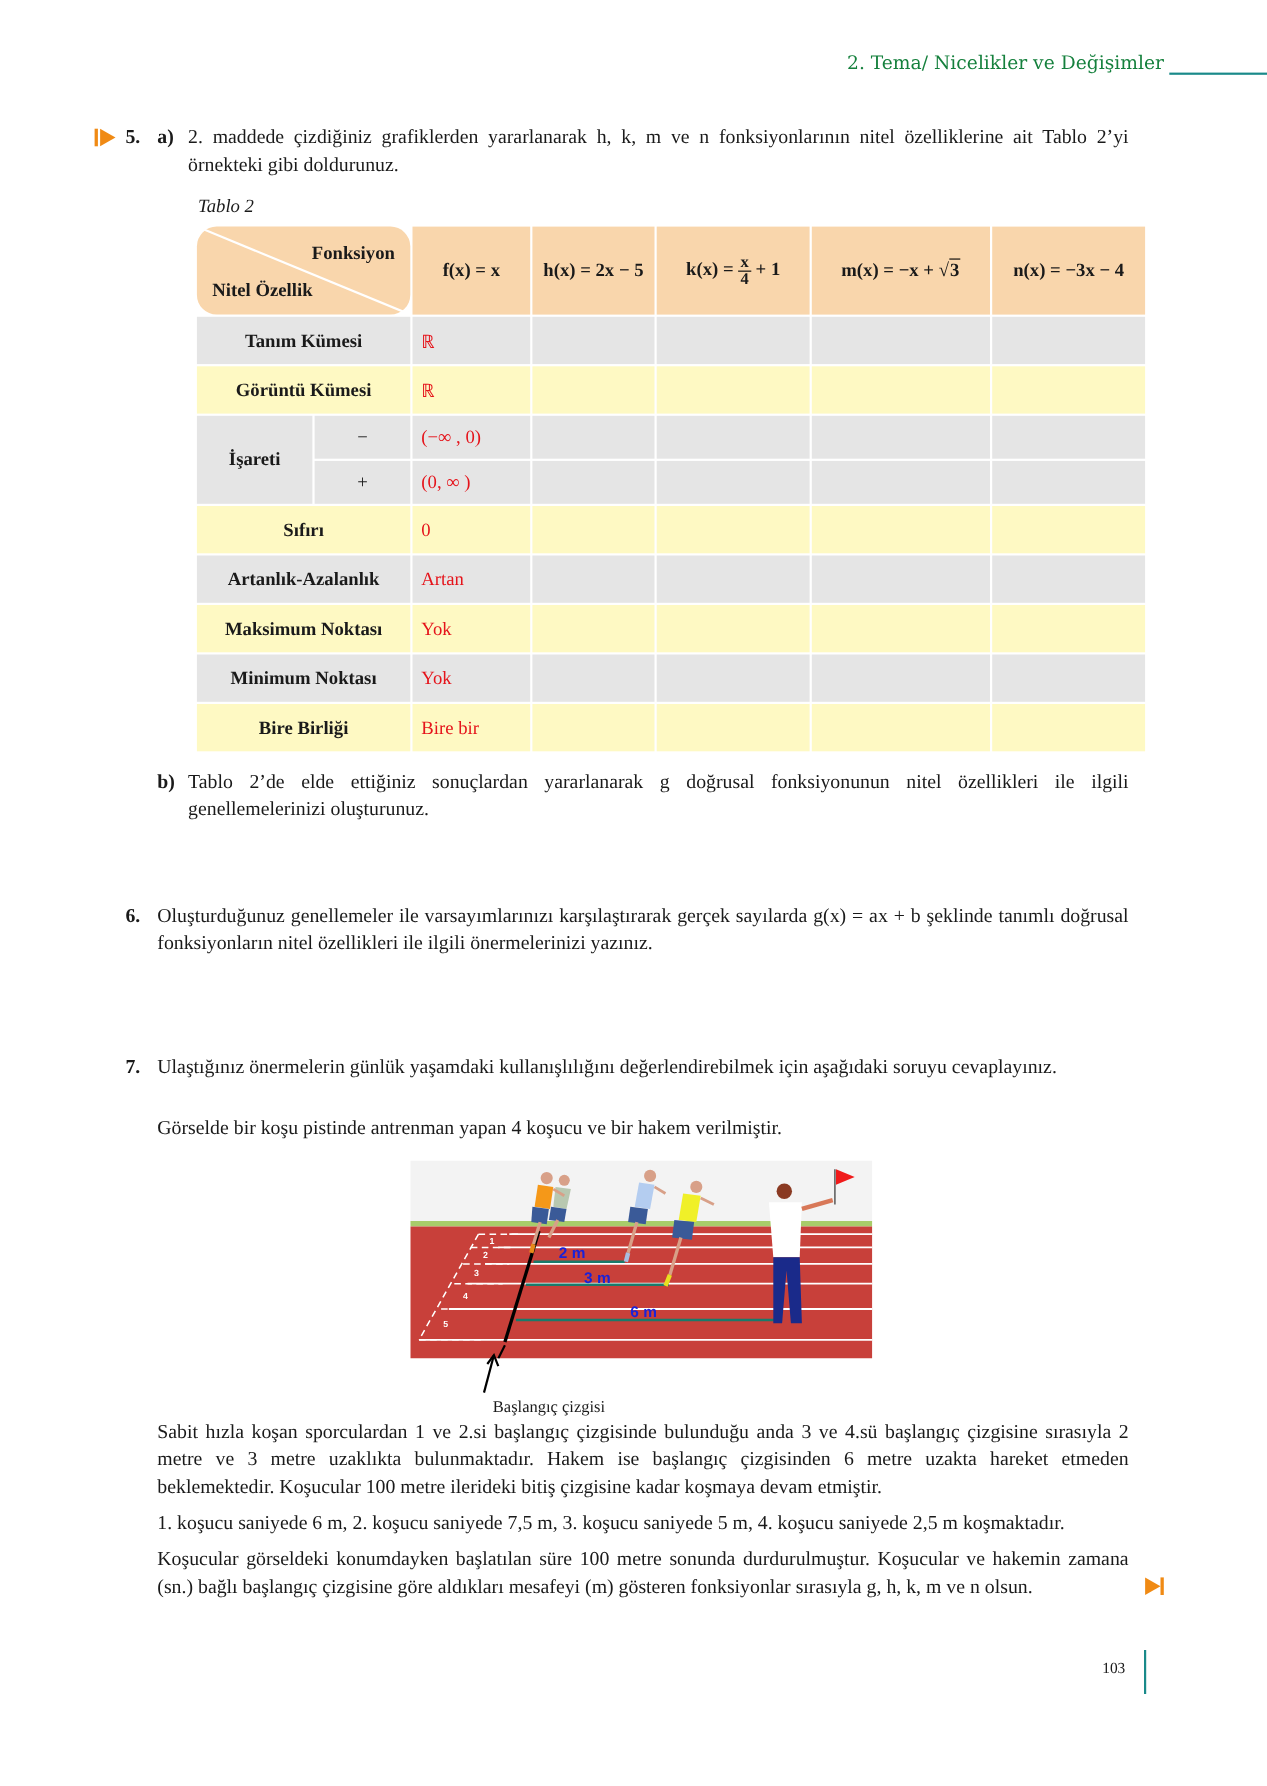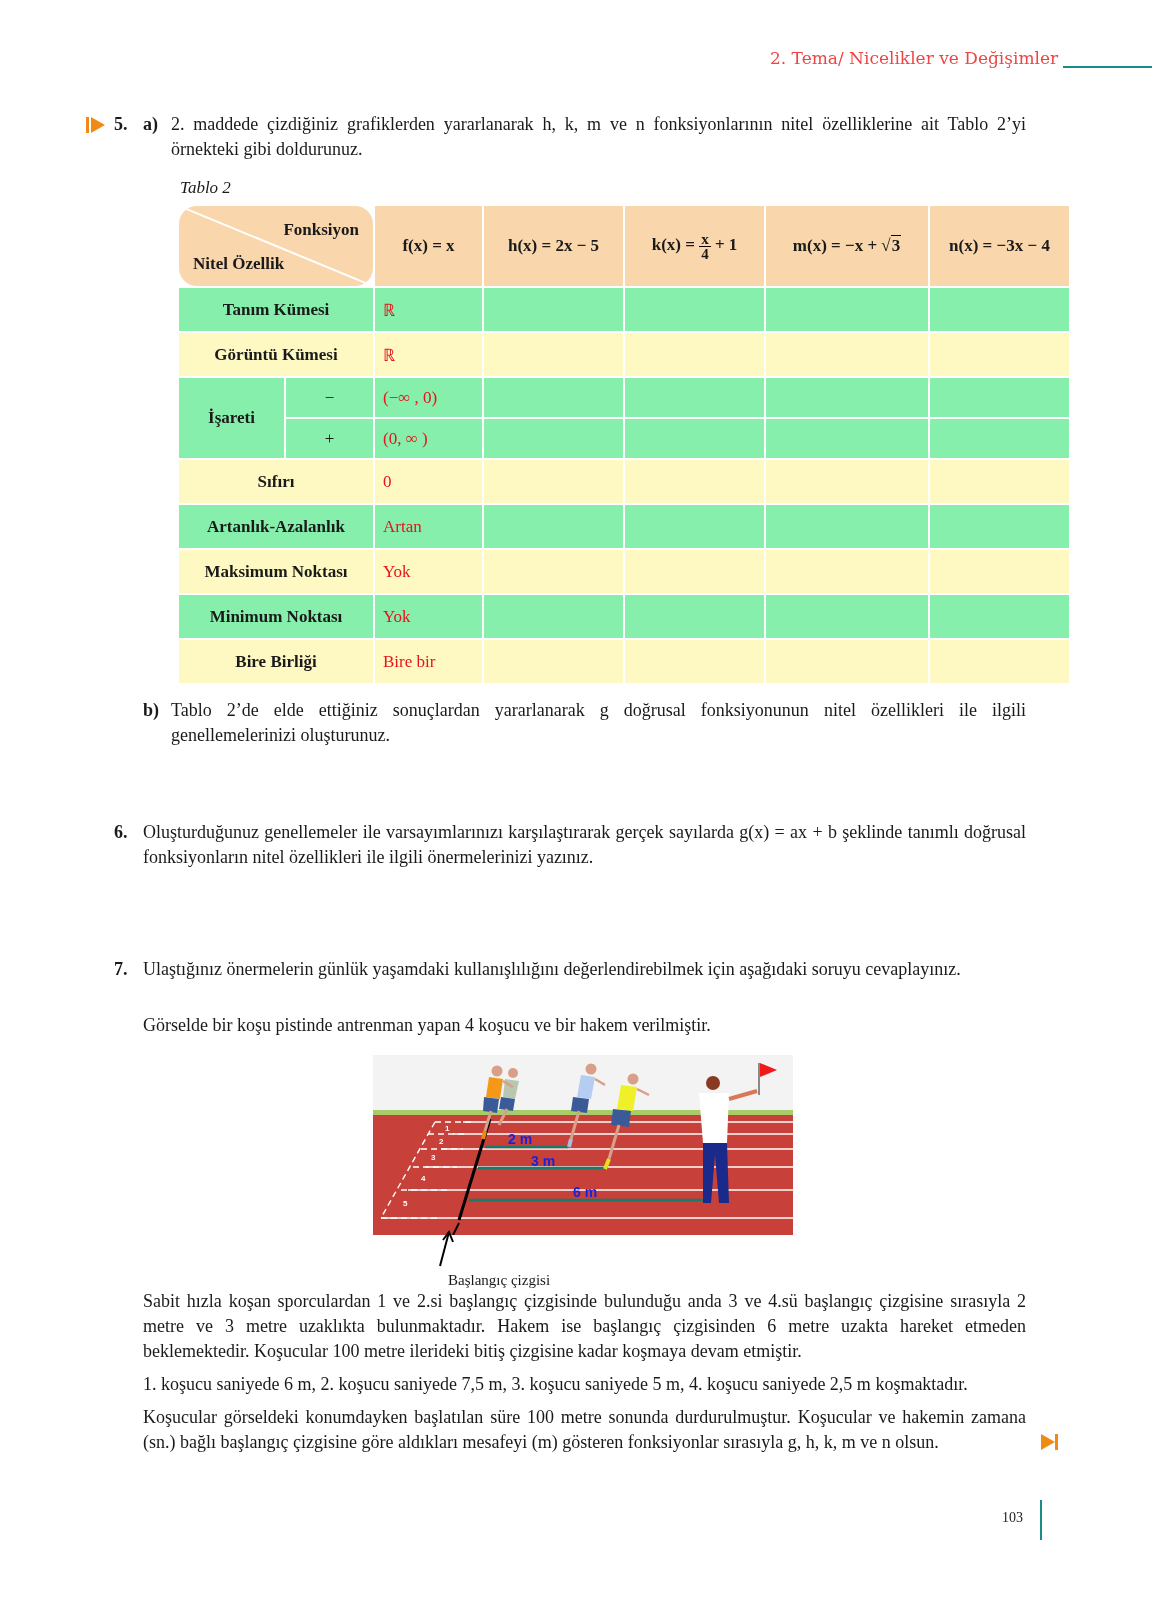--- a/index.html
+++ b/index.html
@@ -1,43 +1,43 @@
 <!DOCTYPE html>
 <html><head>
 <meta charset="utf-8">
 <style>
   * { box-sizing: border-box; margin: 0; padding: 0; }
   html, body { width: 1152px; height: 1624px; background: #ffffff; }
   body { position: relative; font-family: "Liberation Serif", serif; color: #1a1a1a; overflow: hidden; }
 
-  .header { position: absolute; top: 48px; left: 770px; font-size: 17px; color: #ef4444; font-family: "DejaVu Serif", serif; }
+  .header { position: absolute; top: 48px; left: 770px; font-size: 17px; color: #15803d; font-family: "DejaVu Serif", serif; }
   .header-line { position: absolute; top: 66px; left: 1063px; width: 89px; height: 2px; background: #1a8a8a; }
 
   .q-arrow { position: absolute; width: 0; height: 0; border-top: 8px solid transparent; border-bottom: 8px solid transparent; border-left: 14px solid #f08a14; }
   .q-bar { position: absolute; width: 3px; height: 16px; background: #f08a14; }
 
   .p { position: absolute; font-size: 18px; line-height: 25px; text-align: justify; }
   .bold { font-weight: bold; }
 
   .tbl-caption { position: absolute; top: 178px; left: 180px; font-style: italic; font-size: 17px; }
 
   table.t2 { position: absolute; top: 204px; left: 177px; border-collapse: separate; border-spacing: 2px; font-family: "Liberation Serif", serif; }
   table.t2 td { font-size: 17px; vertical-align: middle; }
   .hd { background: #f9d6ac; height: 80px; text-align: center; font-weight: bold; }
   .diag-cell { position: relative; width: 194px; padding: 0; border-radius: 18px; }
   .diag-cell svg { position: absolute; left: 0; top: 0; width: 100%; height: 100%; }
   .diag-top { position: absolute; right: 14px; top: 14px; font-weight: bold; }
   .diag-bot { position: absolute; left: 14px; bottom: 12px; font-weight: bold; }
   .c-f { width: 107px; }
-  .c-h { width: 139px; }
+  .c-h { width: 111px; }
   .c-k { width: 139px; }
   .c-m { width: 162px; }
   .c-n { width: 139px; }
   .rowA td { background: #fef9c3; }
-  .rowB td { background: #86efac; }
+  .rowB td { background: #e5e5e5; }
   .lbl { text-align: center; font-weight: bold; height: 43px; }
   .val { color: #e5141b; padding-left: 8px; }
   .sign-sym { text-align: center; width: 87px; }
   .frac { display: inline-block; vertical-align: middle; text-align: center; line-height: 14px; font-size: 15px; }
   .frac .num { display: block; border-bottom: 1px solid #000; padding: 0 2px; }
   .frac .den { display: block; }
   .sqrt { border-top: 1px solid #000; padding: 0 1px; }
 
   .figure { position: absolute; top: 1055px; left: 373px; width: 420px; height: 180px; }
   .fig-caption { position: absolute; top: 1272px; left: 448px; font-size: 15px; }

